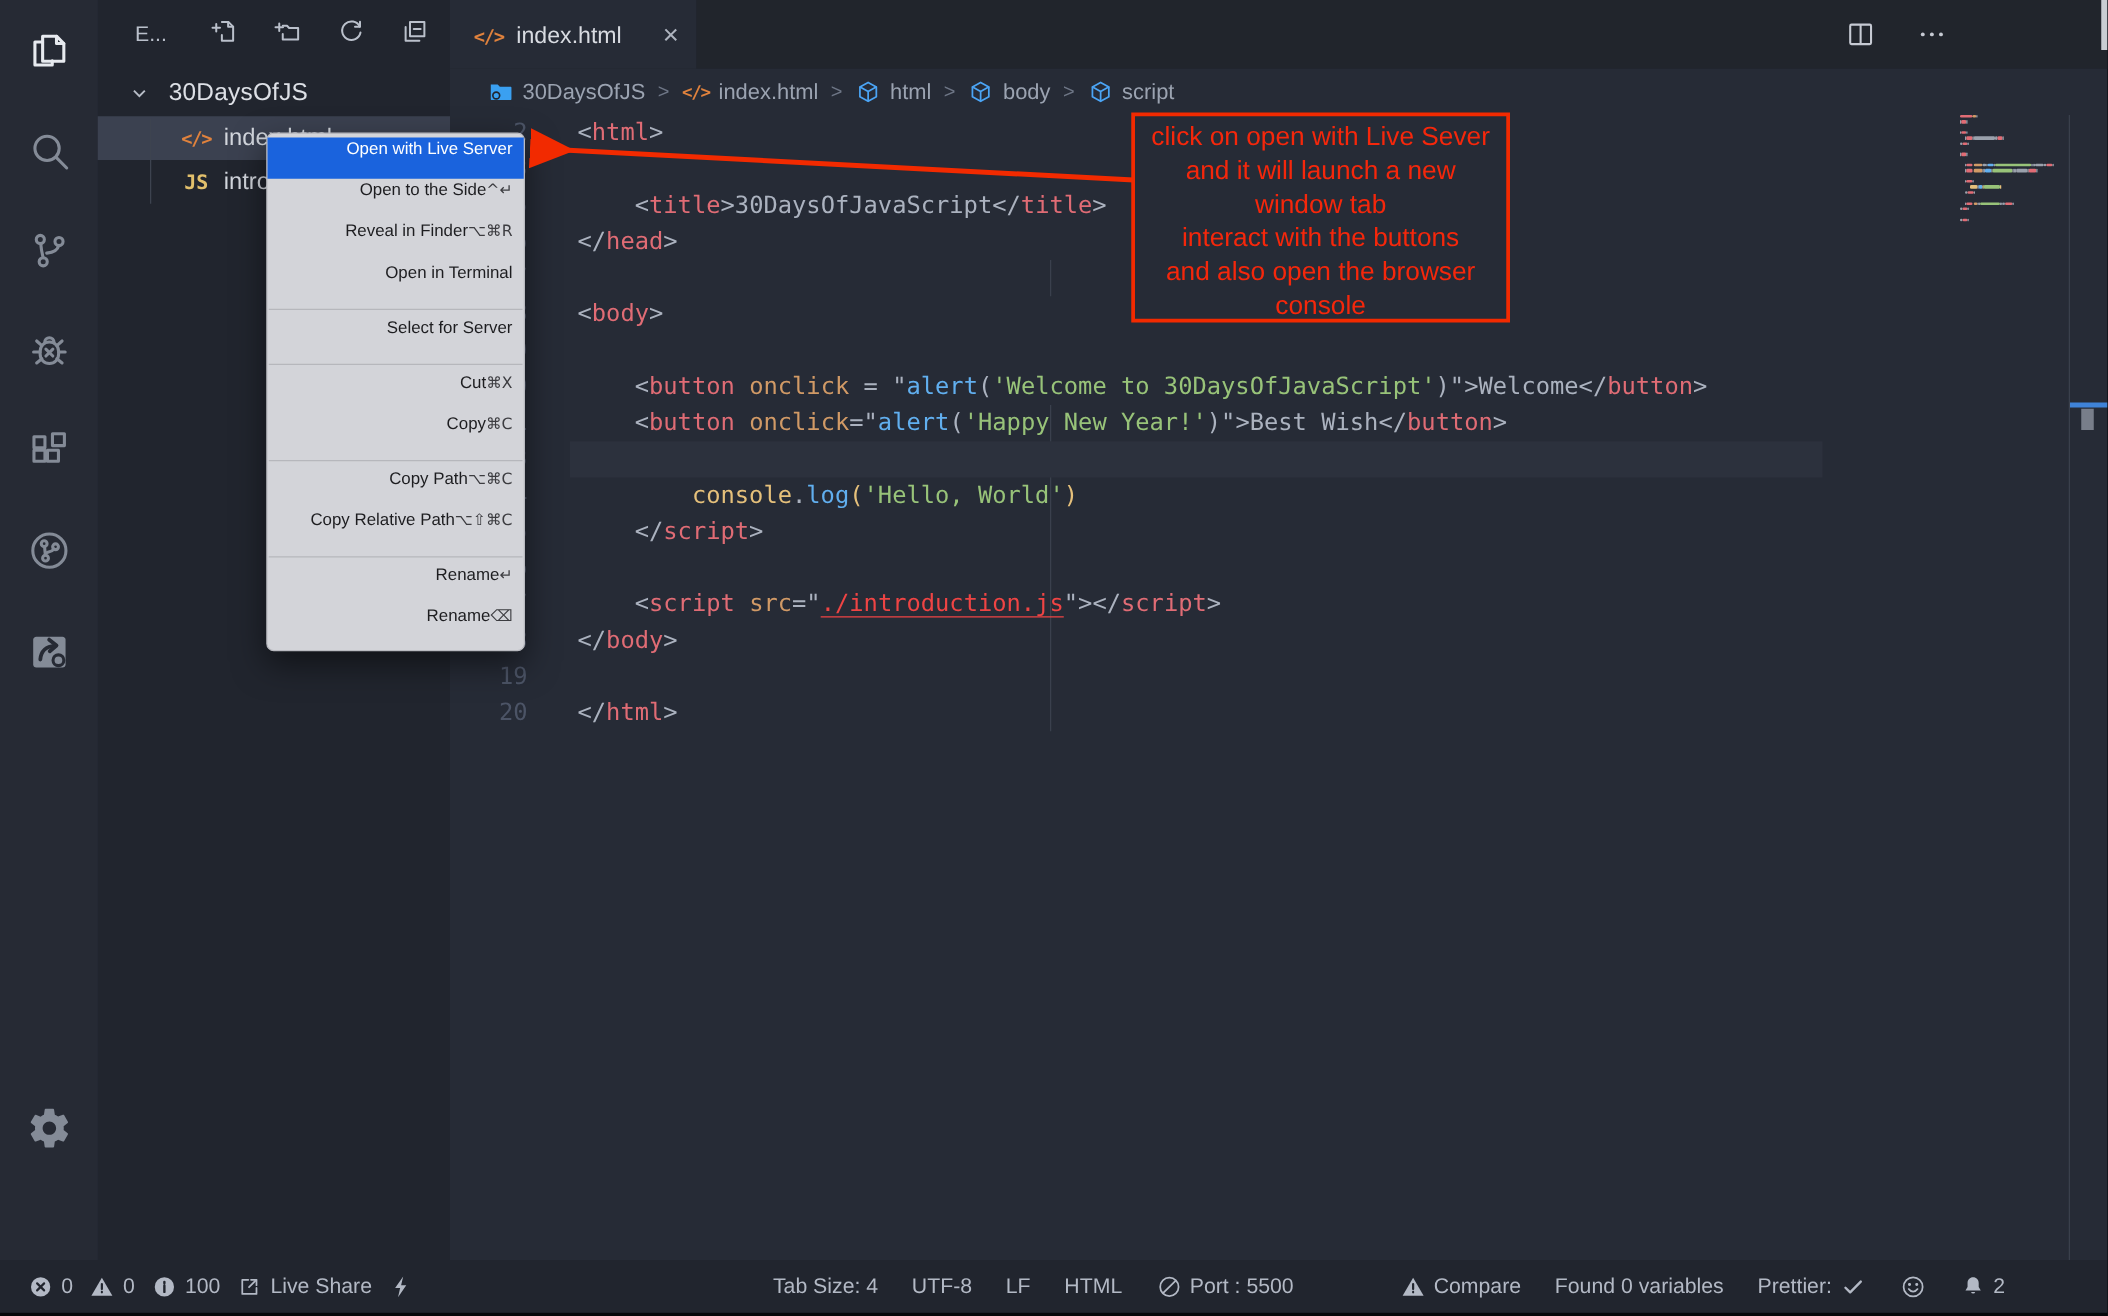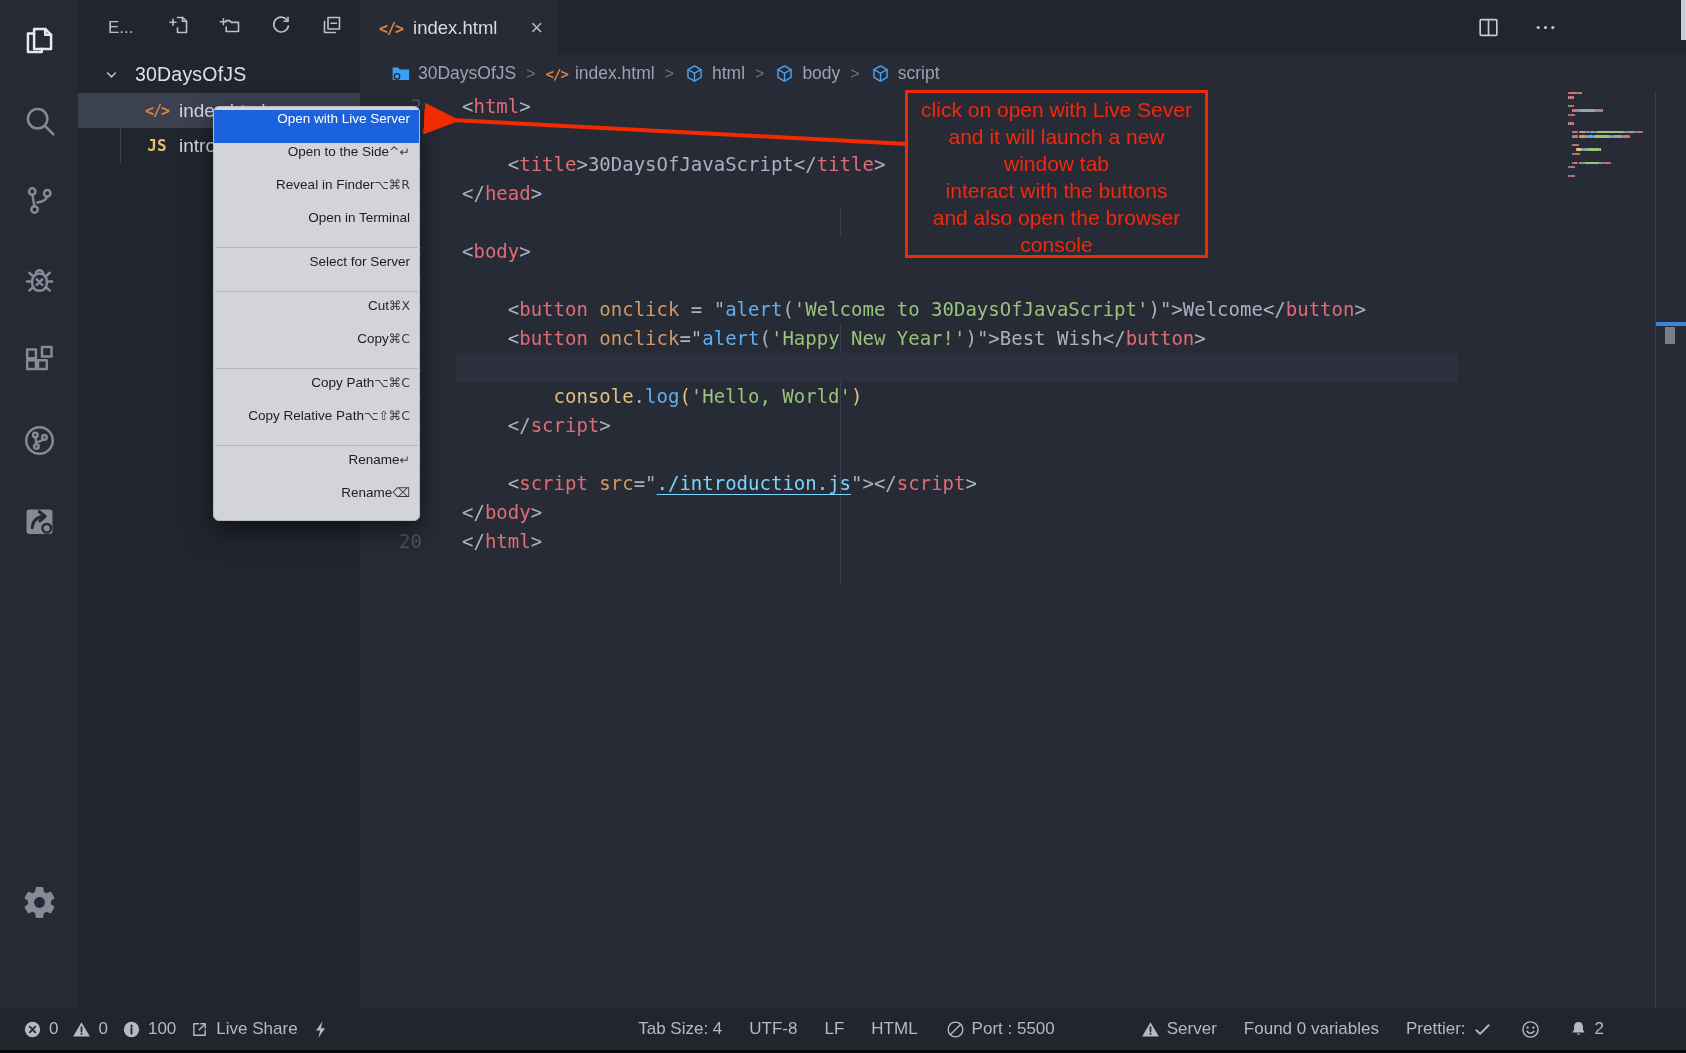--- a/index.html
+++ b/index.html
@@ -55,21 +55,21 @@
   .breadcrumb svg.cube { width:21px; height:21px; color:#4ba4f4; }
   .breadcrumb svg.folder { width:21px; height:21px; }
   .breadcrumb .ic-html { font-size:14px; }
 
   .code { position:relative; font-family:"DejaVu Sans Mono", monospace; font-size:19px; }
   .code-line { height:29px; line-height:29px; white-space:pre; position:relative; padding-left:102px; }
   .gutter { position:absolute; left:0; top:0; width:62px; text-align:right; color:#4c5466; }
   .hl-band { position:absolute; left:96px; right:228px; top:0; bottom:0; background:#2c313d; }
   .tk-p{color:#abb2bf}.tk-t{color:#e06c75}.tk-a{color:#d19a66}.tk-s{color:#98c379}
   .tk-f{color:#61afef}.tk-o{color:#e5c07b}.tk-g{color:#e5c07b}
-  .tk-l{color:#7dd3fc;text-decoration:underline;text-underline-offset:4px}
+  .tk-l{color:#ef4444;text-decoration:underline;text-underline-offset:4px}
   .bb { background:#3e4553; }
   .indent-guide { position:absolute; width:1px; background:#3a404d; left:480px; }
 
   .minimap { position:absolute; right:36px; top:92px; width:82px; }
   .mm-row { height:4.35px; white-space:nowrap; font-size:0; }
   .mm-row i { display:inline-block; height:2.2px; border-radius:1px; }
   .scroll-col { position:absolute; right:0; top:92px; bottom:0; width:31px; border-left:1px solid #3a404c; }
   .ov-cursor { position:absolute; left:0; right:0; top:230px; height:4px; background:#3f83d8; }
   .scroll-thumb { position:absolute; left:9px; top:235px; width:10px; height:17px; background:#878d99; opacity:.85; }
 
@@ -294,20 +294,21 @@
         <div class="code-line " data-name="code-line-8"><span class="gutter" data-name="line-number">8</span><span class="tk-p ">&lt;</span><span class="tk-t ">body</span><span class="tk-p ">&gt;</span></div>
         <div class="code-line " data-name="code-line-9"><span class="gutter" data-name="line-number">9</span></div>
         <div class="code-line " data-name="code-line-10"><span class="gutter" data-name="line-number">10</span><span class="tk-p ">    </span><span class="tk-p ">&lt;</span><span class="tk-t ">button</span><span class="tk-p "> </span><span class="tk-a ">onclick</span><span class="tk-p "> = </span><span class="tk-p ">"</span><span class="tk-f ">alert</span><span class="tk-p ">(</span><span class="tk-s ">'Welcome to 30DaysOfJavaScript'</span><span class="tk-p ">)</span><span class="tk-p ">"</span><span class="tk-p ">&gt;</span><span class="tk-p ">Welcome</span><span class="tk-p ">&lt;/</span><span class="tk-t ">button</span><span class="tk-p ">&gt;</span></div>
         <div class="code-line " data-name="code-line-11"><span class="gutter" data-name="line-number">11</span><span class="tk-p ">    </span><span class="tk-p ">&lt;</span><span class="tk-t ">button</span><span class="tk-p "> </span><span class="tk-a ">onclick</span><span class="tk-p ">=</span><span class="tk-p ">"</span><span class="tk-f ">alert</span><span class="tk-p ">(</span><span class="tk-s ">'Happy New Year!'</span><span class="tk-p ">)</span><span class="tk-p ">"</span><span class="tk-p ">&gt;</span><span class="tk-p ">Best Wish</span><span class="tk-p ">&lt;/</span><span class="tk-t ">button</span><span class="tk-p ">&gt;</span></div>
         <div class="code-line cur" data-name="code-line-13"><div class="hl-band" data-name="current-line-highlight"></div><span class="gutter" data-name="line-number">13</span><span class="tk-p ">    </span><span class="tk-p bb">&lt;</span><span class="tk-t ">script</span><span class="tk-p bb">&gt;</span></div>
         <div class="code-line " data-name="code-line-14"><span class="gutter" data-name="line-number">14</span><span class="tk-p ">        </span><span class="tk-o ">console</span><span class="tk-p ">.</span><span class="tk-f ">log</span><span class="tk-g ">(</span><span class="tk-s ">'Hello, World'</span><span class="tk-g ">)</span></div>
         <div class="code-line " data-name="code-line-15"><span class="gutter" data-name="line-number">15</span><span class="tk-p ">    </span><span class="tk-p ">&lt;/</span><span class="tk-t ">script</span><span class="tk-p ">&gt;</span></div>
         <div class="code-line " data-name="code-line-16"><span class="gutter" data-name="line-number">16</span></div>
         <div class="code-line " data-name="code-line-17"><span class="gutter" data-name="line-number">17</span><span class="tk-p ">    </span><span class="tk-p ">&lt;</span><span class="tk-t ">script</span><span class="tk-p "> </span><span class="tk-a ">src</span><span class="tk-p ">=</span><span class="tk-p ">"</span><span class="tk-l ">./introduction.js</span><span class="tk-p ">"</span><span class="tk-p ">&gt;</span><span class="tk-p ">&lt;/</span><span class="tk-t ">script</span><span class="tk-p ">&gt;</span></div>
         <div class="code-line " data-name="code-line-18"><span class="gutter" data-name="line-number">18</span><span class="tk-p ">&lt;/</span><span class="tk-t ">body</span><span class="tk-p ">&gt;</span></div>
+        <div class="code-line " data-name="code-line-19"><span class="gutter" data-name="line-number">19</span></div>
         <div class="code-line " data-name="code-line-20"><span class="gutter" data-name="line-number">20</span><span class="tk-p ">&lt;/</span><span class="tk-t ">html</span><span class="tk-p ">&gt;</span></div>
       </div>
 
     <div class="minimap" data-name="minimap" id="minimap">
         <div class="mm-row"><i style="width:9.5px;background:#e06c75"></i><i style="width:3.8px;background:#d19a66"></i><i style="width:1px;background:#9aa1ac"></i></div>
         <div class="mm-row"><i style="width:1px;background:#9aa1ac"></i><i style="width:3.8px;background:#e06c75"></i><i style="width:1px;background:#9aa1ac"></i></div>
         <div class="mm-row"></div>
         <div class="mm-row"><i style="width:1px;background:#9aa1ac"></i><i style="width:3.8px;background:#e06c75"></i><i style="width:1px;background:#9aa1ac"></i></div>
         <div class="mm-row"><i style="width:3.8px;background:transparent"></i><i style="width:1px;background:#9aa1ac"></i><i style="width:4.75px;background:#e06c75"></i><i style="width:1px;background:#9aa1ac"></i><i style="width:17.099999999999998px;background:#9aa1ac"></i><i style="width:1.9px;background:#9aa1ac"></i><i style="width:4.75px;background:#e06c75"></i><i style="width:1px;background:#9aa1ac"></i></div>
         <div class="mm-row"><i style="width:1.9px;background:#9aa1ac"></i><i style="width:3.8px;background:#e06c75"></i><i style="width:1px;background:#9aa1ac"></i></div>
@@ -454,21 +455,21 @@
             <circle cx="12" cy="12" r="8.4"></circle>
             <path d="M6.2 17.8L17.8 6.2"></path>
           </svg>
           <span data-name="status-label">Port : 5500</span>
         </span>
         <span class="sb-item" data-name="status-eslint">
           <svg class="" data-name="warning-icon" viewBox="0 0 24 24" fill="none" stroke="currentColor" stroke-width="1.6" stroke-linecap="round" stroke-linejoin="round">
             <path fill="currentColor" stroke="none" d="M12 3.6L21.6 20H2.4z"></path>
             <path d="M12 9.4v4.6M12 16.6v.4" stroke="#21252e" stroke-width="2"></path>
           </svg>
-          <span data-name="status-label">Server</span>
+          <span data-name="status-label">Compare</span>
         </span>
         <span class="sb-item" data-name="status-variables">
           <span data-name="status-label">Found 0 variables</span>
         </span>
         <span class="sb-item" data-name="status-prettier">
           <span data-name="status-label">Prettier:</span>
           <svg class="" data-name="check-icon" viewBox="0 0 24 24" fill="none" stroke="currentColor" stroke-width="1.6" stroke-linecap="round" stroke-linejoin="round">
             <path d="M5 12.8l4.3 4.2L19 7.2" stroke-width="2.2"></path>
           </svg>
         </span>

